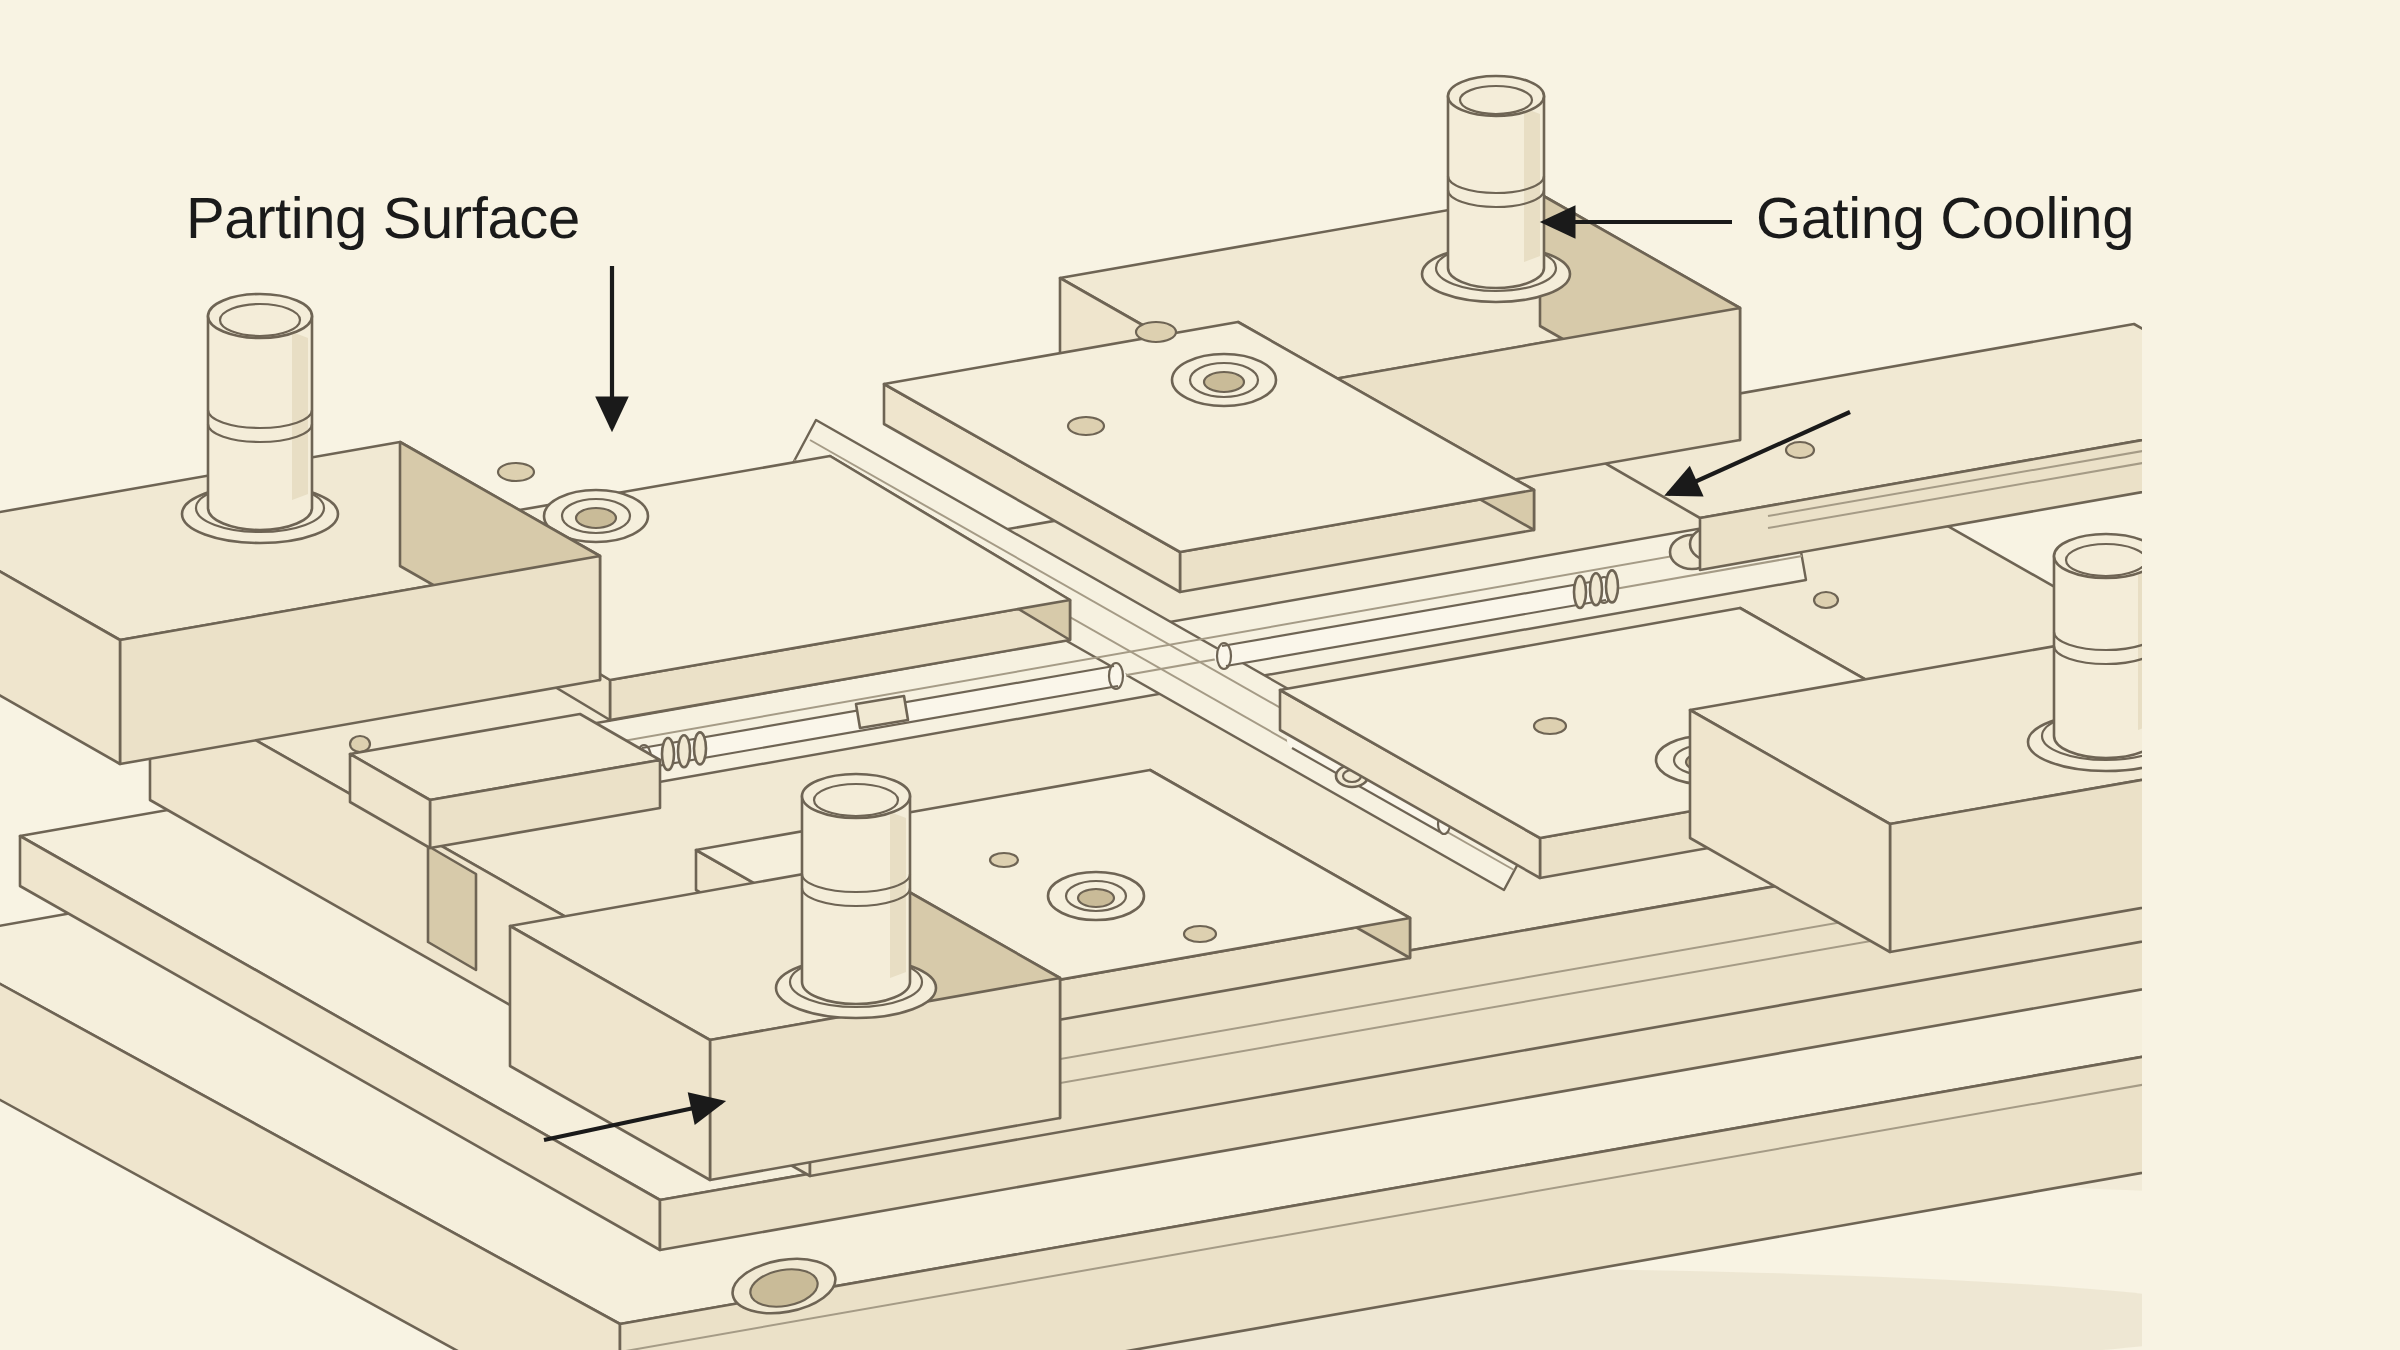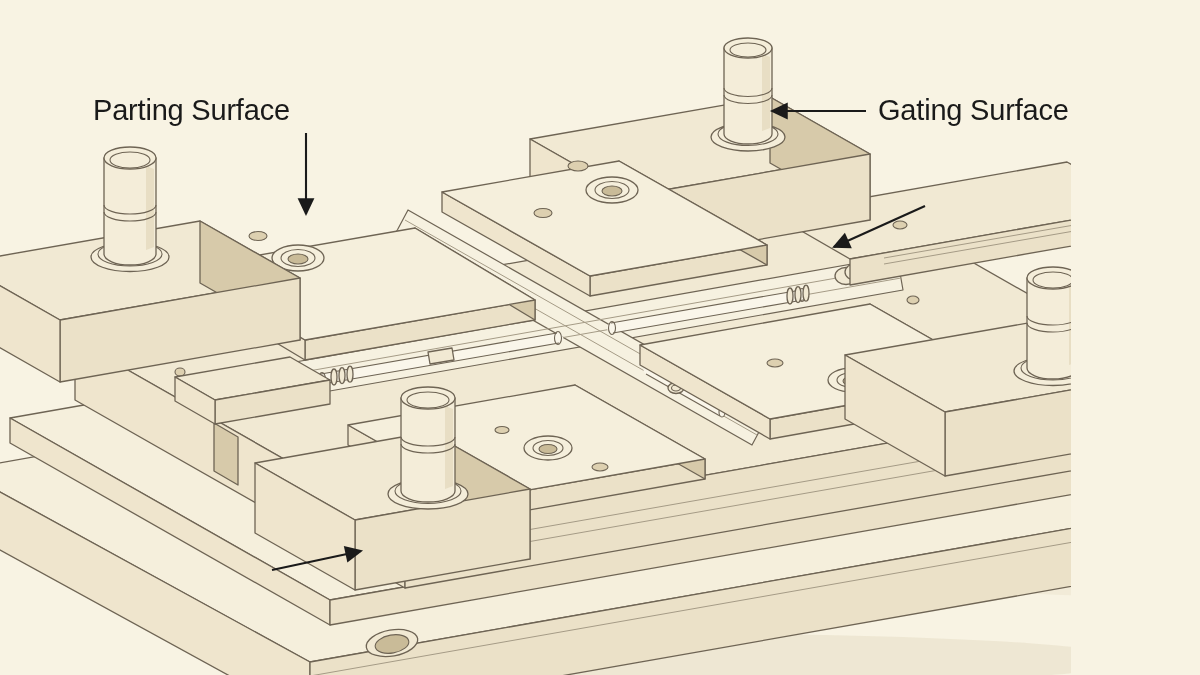--- a/index.html
+++ b/index.html
@@ -250,14 +250,14 @@
 
     <g>
       <path class="leader" d="M306,133 L306,214" marker-end="url(#arrow)"></path>
       <path class="leader" d="M866,111 L772,111" marker-end="url(#arrow)"></path>
       <path class="leader" d="M925,206 L834,247" marker-end="url(#arrow)"></path>
       <path class="leader" d="M272,570 L361,551" marker-end="url(#arrow)"></path>
     </g>
   </svg>
 
   <div class="label" id="label-parting">Parting Surface</div>
-  <div class="label" id="label-gating">Gating Surface</div>
+  <div class="label" id="label-gating">Gating Cooling</div>
 </div>
 
 </body></html>

